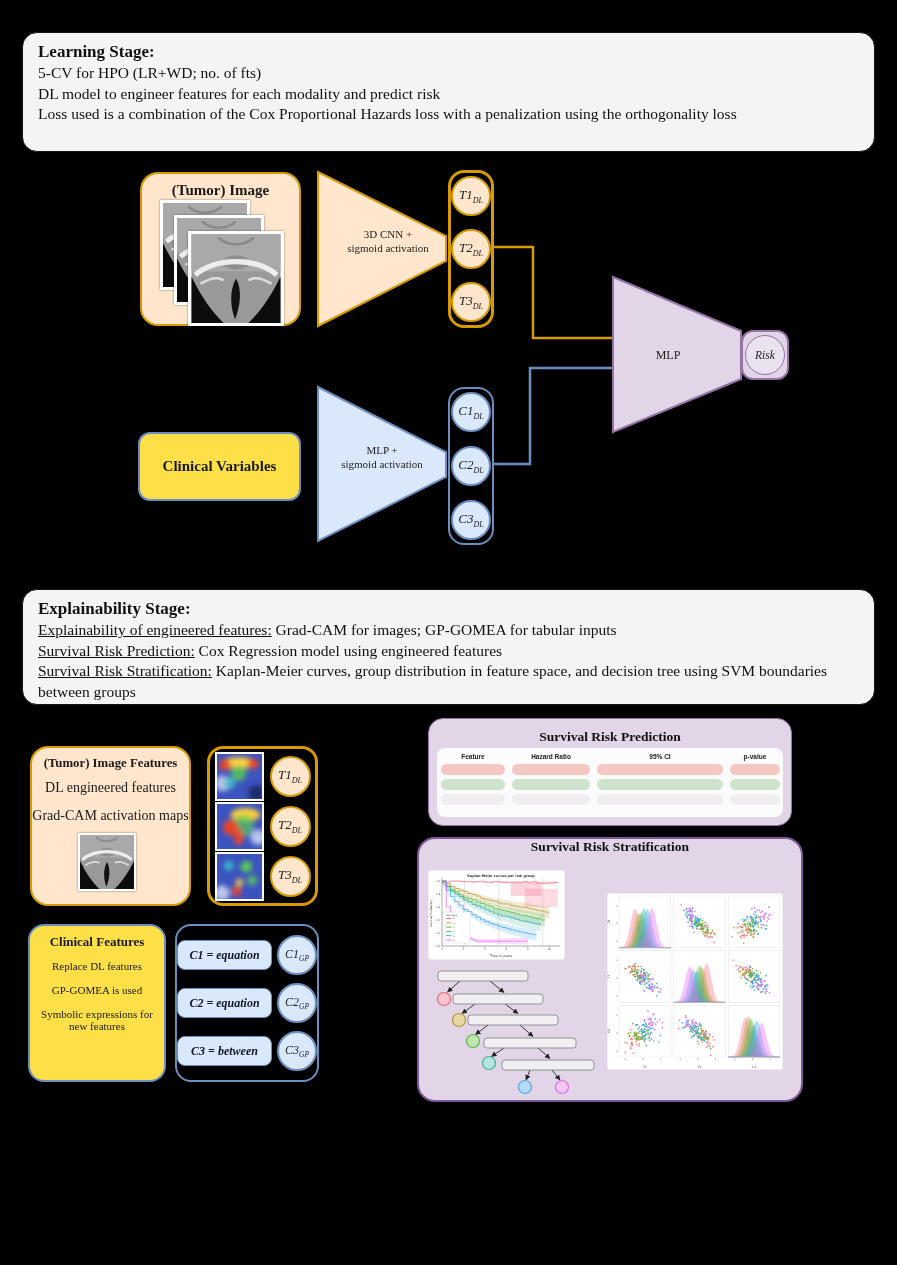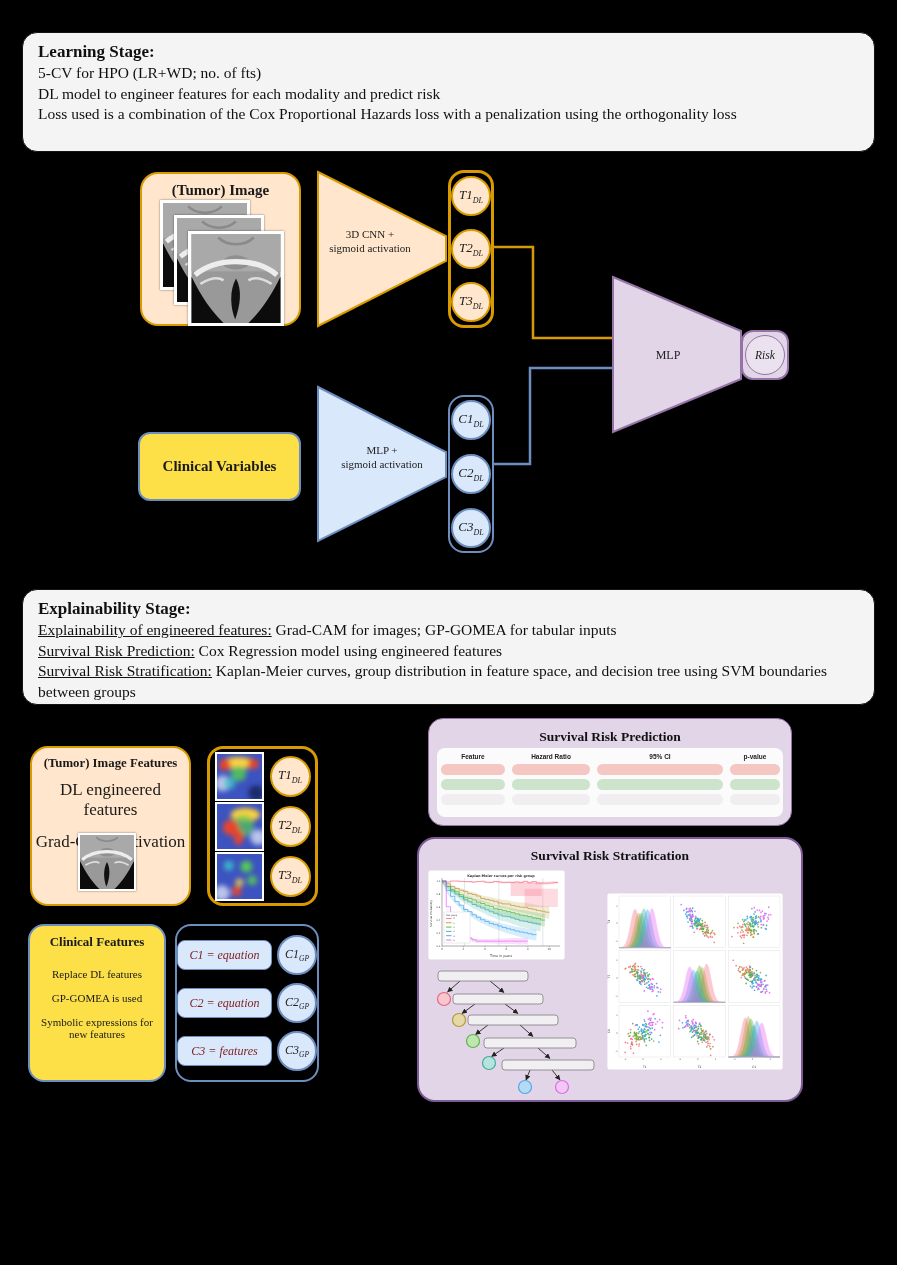--- a/index.html
+++ b/index.html
@@ -13,27 +13,27 @@
   .info-box{background:#f4f4f4;border:1.6px solid #141414;border-radius:15px;
             padding:8px 15px;color:#101010;font-size:15.5px;line-height:1.32;}
   .info-title{font-weight:bold;font-size:17px;}
   .lead{text-decoration:underline;}
 
   
   .node-box{border-radius:18px;text-align:center;}
   .orange-box{background:#FFE6CC;border:2px solid #D79B00;}
   .blue-box{background:#fde047;border:2px solid #6C8EBF;}
   .box-title{font-weight:bold;font-size:14.5px;color:#1a1a1a;padding-top:8px;}
-  .box-line{font-size:17px;color:#1a1a1a;}
+  .box-line{font-size:14px;color:#1a1a1a;}
 
   
   .cont-col{display:flex;flex-direction:column;justify-content:space-between;
             align-items:center;padding:3px 0;border-radius:16px;}
   .t-cont{border:3px solid #D79B00;}
-  .c-cont{border:2.5px solid #6C8EBF;margin-top:8px;}
+  .c-cont{border:2.5px solid #6C8EBF;}
   .circ{border-radius:50%;display:flex;align-items:center;justify-content:center;box-sizing:border-box;}
   .t-circ{width:40px;height:40px;background:#FFE6CC;border:2px solid #D79B00;}
   .c-circ{width:40px;height:40px;background:#DAE8FC;border:2px solid #6C8EBF;}
   .math{font-style:italic;font-size:13px;color:#222;}
   .math sub{font-size:.62em;}
 
   .trap-label{font-size:11px;color:#222;text-align:center;line-height:1.3;}
 
   
   .ct-frame{position:absolute;background:#fff;border:3px solid #fff;box-shadow:0 0 2px rgba(0,0,0,.5);}
@@ -47,21 +47,21 @@
 
   
   .gradcam-cont{border:3px solid #D79B00;border-radius:16px;display:flex;flex-direction:column;
                 justify-content:space-around;align-items:center;padding:2px 0;}
   .hm-row{display:flex;align-items:center;gap:6px;}
   .hm{width:45px;height:45px;border:2px solid #fff;}
   .gp-cont{border:2.5px solid #6C8EBF;border-radius:16px;display:flex;flex-direction:column;
            justify-content:space-between;align-items:center;padding:9px 6px;}
   .gp-row{display:flex;align-items:center;gap:5px;}
   .eq-pill{width:93px;height:28px;background:#DAE8FC;border:1.6px solid #6C8EBF;border-radius:8px;
-           display:flex;align-items:center;justify-content:center;font-style:italic;font-size:12px;color:#7f1d1d;}
+           display:flex;align-items:center;justify-content:center;font-style:italic;font-size:12px;color:#0f172a;font-weight:bold;}
 
   
   .purple-panel{background:#E1D5E7;border-radius:15px;}
   .panel-title{font-weight:bold;font-size:13.5px;color:#111;text-align:center;}
   .srp-table{background:#fcfbfc;border-radius:8px;padding:4px 0 0 4px;}
   .srp-head{display:flex;gap:7px;margin-top:1px;}
   .srp-h{font-family:"Liberation Sans","DejaVu Sans",sans-serif;font-weight:bold;font-size:6.5px;
          color:#222;text-align:center;}
   .srp-row{display:flex;gap:7px;margin-top:4px;}
   .srp-pill{height:11px;border-radius:5.5px;}
@@ -117,21 +117,21 @@
           <use href="#ctimg"></use>
         </svg>
       </div>
     <div class="ct-frame" style="left:28px;top:31px;width:90px;height:89px">
         <svg viewBox="0 0 100 100">
           <use href="#ctimg"></use>
         </svg>
       </div>
   </div>
 
-  <div class="trap-label abs" style="left:306px;top:227px;width:128px">
+  <div class="trap-label abs" style="left:324px;top:227px;width:128px">
     <div>3D CNN +</div>
     <div>sigmoid activation</div>
   </div>
 
   <div class="cont-col t-cont abs" style="left:448px;top:170px;width:46px;height:158px">
     <div class="circ t-circ">
         <span class="math"><span>T1</span><sub>DL</sub></span>
       </div>
     <div class="circ t-circ">
         <span class="math"><span>T2</span><sub>DL</sub></span>
@@ -248,40 +248,40 @@
         </g>
       </svg>
       <div class="circ t-circ" style="width:41px;height:41px">
           <span class="math"><span>T3</span><sub>DL</sub></span>
         </div>
     </div>
   </div>
 
   <div class="node-box blue-box abs" style="left:28px;top:924px;width:138px;height:158px;border-radius:16px">
     <div class="box-title" style="font-size:13px">Clinical Features</div>
-    <div class="box-line" style="margin-top:18px;font-size:11px">Replace DL features</div>
+    <div class="box-line" style="margin-top:10px;font-size:11px">Replace DL features</div>
     <div class="box-line" style="margin-top:12px;font-size:11px">GP-GOMEA is used</div>
     <div class="box-line" style="margin-top:12px;font-size:11px;padding:0 10px">Symbolic expressions for new features</div>
   </div>
 
   <div class="gp-cont abs" style="left:175px;top:924px;width:144px;height:158px">
     <div class="gp-row">
       <div class="eq-pill">C1 = equation</div>
       <div class="circ c-circ">
           <span class="math" style="font-size:12px"><span>C1</span><sub>GP</sub></span>
         </div>
     </div>
     <div class="gp-row">
       <div class="eq-pill">C2 = equation</div>
       <div class="circ c-circ">
           <span class="math" style="font-size:12px"><span>C2</span><sub>GP</sub></span>
         </div>
     </div>
     <div class="gp-row">
-      <div class="eq-pill">C3 = features</div>
+      <div class="eq-pill">C3 = between</div>
       <div class="circ c-circ">
           <span class="math" style="font-size:12px"><span>C3</span><sub>GP</sub></span>
         </div>
     </div>
   </div>
 
   <div class="purple-panel abs" style="left:428px;top:718px;width:364px;height:108px;border:1.8px solid #9673A6">
     <div class="panel-title" style="margin-top:10px">Survival Risk Prediction</div>
   </div>
   <div class="srp-table abs" style="left:437px;top:748px;width:346px;height:69px">
@@ -307,21 +307,21 @@
         <div class="srp-row">
           <div class="srp-pill" style="width: 64px; background: rgb(240, 238, 240);"></div>
           <div class="srp-pill" style="width: 78px; background: rgb(240, 238, 240);"></div>
           <div class="srp-pill" style="width: 126px; background: rgb(240, 238, 240);"></div>
           <div class="srp-pill" style="width: 50px; background: rgb(240, 238, 240);"></div>
         </div>
       </div>
   </div>
 
   <div class="purple-panel abs" style="left:417px;top:837px;width:386px;height:265px;border:2.5px solid #7D5A96;border-radius:18px">
-    <div class="panel-title" style="margin-top:9px">Survival Risk Stratification</div>
+    <div class="panel-title" style="">Survival Risk Stratification</div>
   </div>
   <svg id="km-svg" class="abs" style="left:428px;top:870px" width="137" height="90" viewBox="0 0 137 90">
       <rect x="0.4" y="0.4" width="136.2" height="89.2" rx="2" fill="#ffffff"></rect>
       <line x1="36.53" y1="8" x2="36.53" y2="76" stroke="#cccccc" stroke-width="0.5"></line>
       <line x1="70.85" y1="8" x2="70.85" y2="76" stroke="#cccccc" stroke-width="0.5"></line>
       <line x1="114.84" y1="8" x2="114.84" y2="76" stroke="#cccccc" stroke-width="0.5"></line>
       <rect x="82.65" y="12.95" width="31.11" height="13" fill="#f77189" opacity="0.3"></rect>
       <rect x="96.6" y="18.8" width="33.25" height="18.2" fill="#f77189" opacity="0.25"></rect>
       <path d="M14,11.55 L18.29,11.53 L22.58,11 L26.87,11 L31.16,11 L35.45,11 L39.75,11 L44.04,11.36 L48.33,11 L52.62,11 L56.91,11.37 L61.2,11.58 L65.49,11 L69.78,11 L74.07,11.53 L78.36,11.21 L82.65,11.36 L86.95,11 L91.24,11.37 L95.53,11 L99.82,11.48 L104.11,11 L108.4,11.59 L112.69,11.69 L116.98,11.67 L121.27,11.41 L125.56,11 L129.85,11 L129.85,13.77 L125.56,14.08 L121.27,14.48 L116.98,14.65 L112.69,14.58 L108.4,14.39 L104.11,12.99 L99.82,14.09 L95.53,12.6 L91.24,13.81 L86.95,13.26 L82.65,13.62 L78.36,13.38 L74.07,13.61 L69.78,12.89 L65.49,12.32 L61.2,13.39 L56.91,13.09 L52.62,12.07 L48.33,12.31 L44.04,12.8 L39.75,12.26 L35.45,12.26 L31.16,11.92 L26.87,11.54 L22.58,11.5 L18.29,12.43 L14,12.36 Z" fill="#f77189" opacity="0.2"></path>
       <path d="M14,11.95 H18.29 V11.98 H22.58 V11 H26.87 V11 H31.16 V11.33 H35.45 V11.63 H39.75 V11.58 H44.04 V12.08 H48.33 V11.54 H52.62 V11.26 H56.91 V12.23 H61.2 V12.48 H65.49 V11.37 H69.78 V11.9 H74.07 V12.57 H78.36 V12.3 H82.65 V12.49 H86.95 V12.08 H91.24 V12.59 H95.53 V11.34 H99.82 V12.79 H104.11 V11.63 H108.4 V12.99 H112.69 V13.13 H116.98 V13.16 H121.27 V12.95 H125.56 V12.5 H129.85 V12.14" fill="none" stroke="#f77189" stroke-width="0.7"></path>

